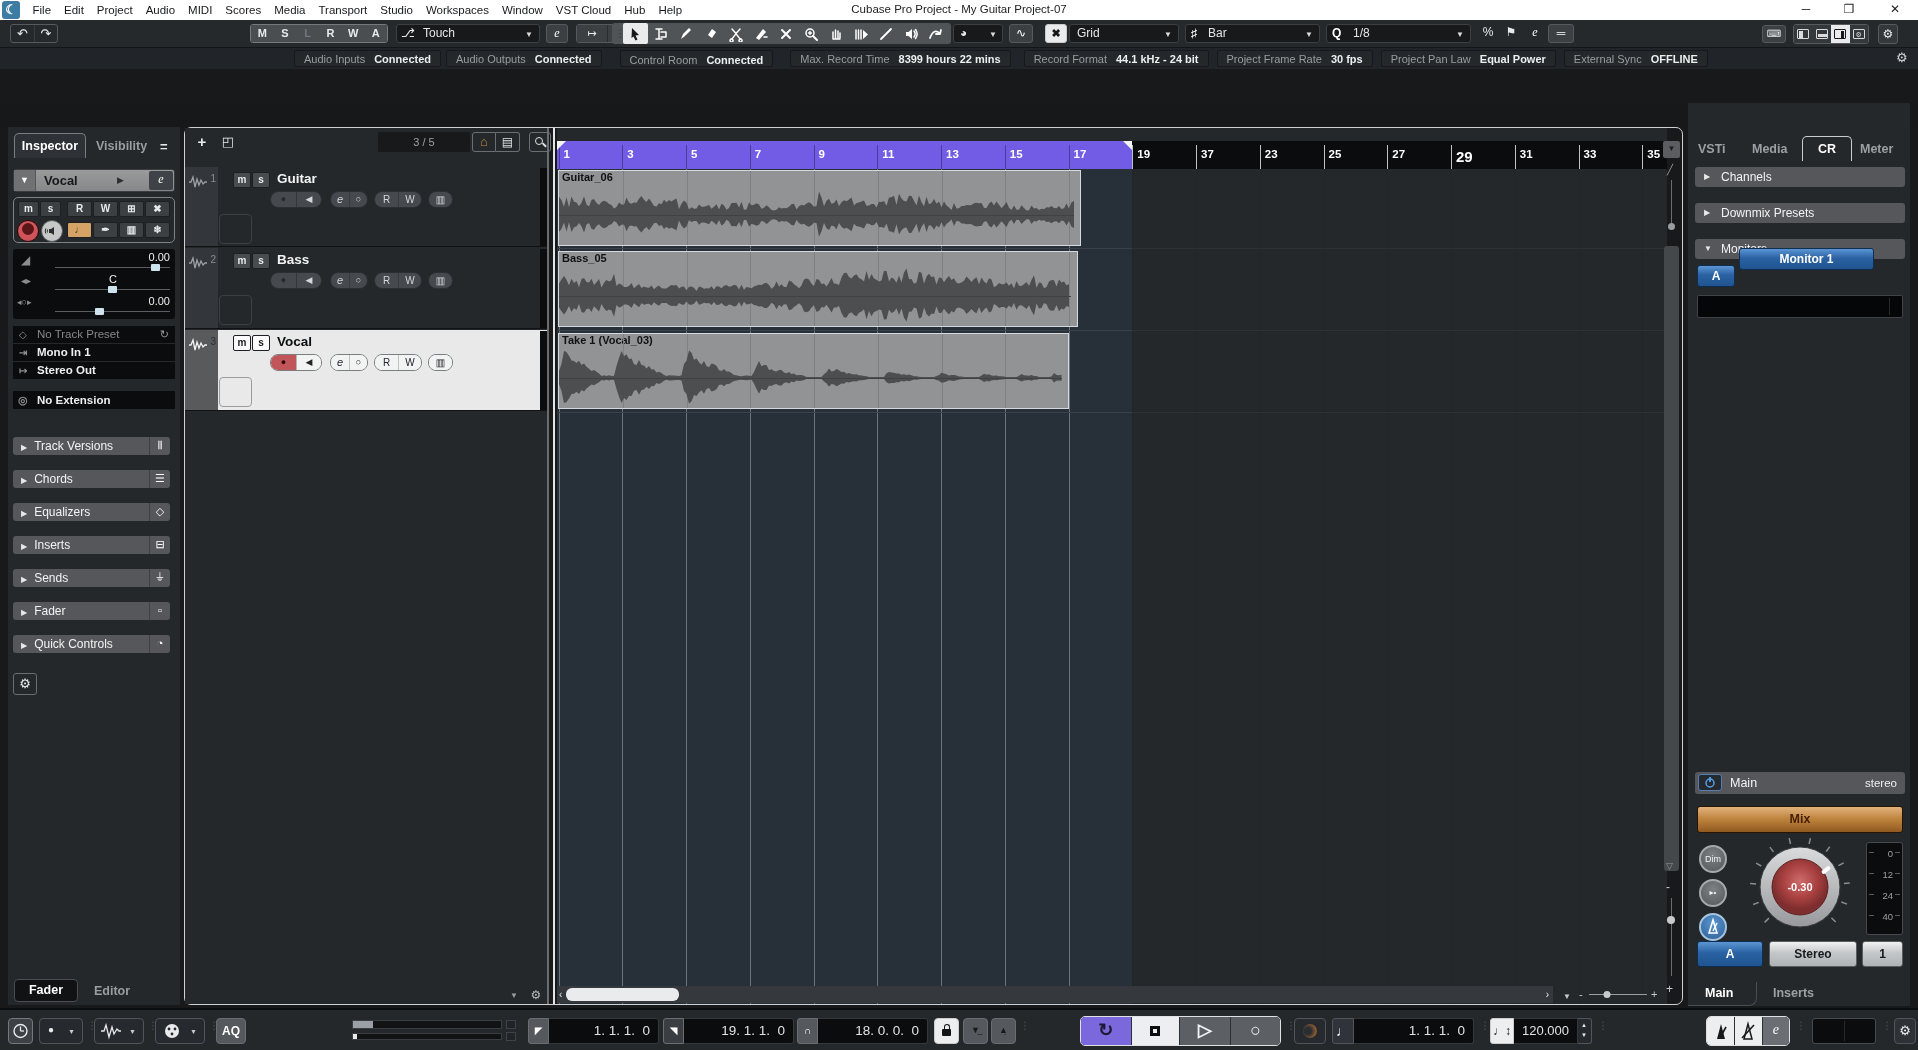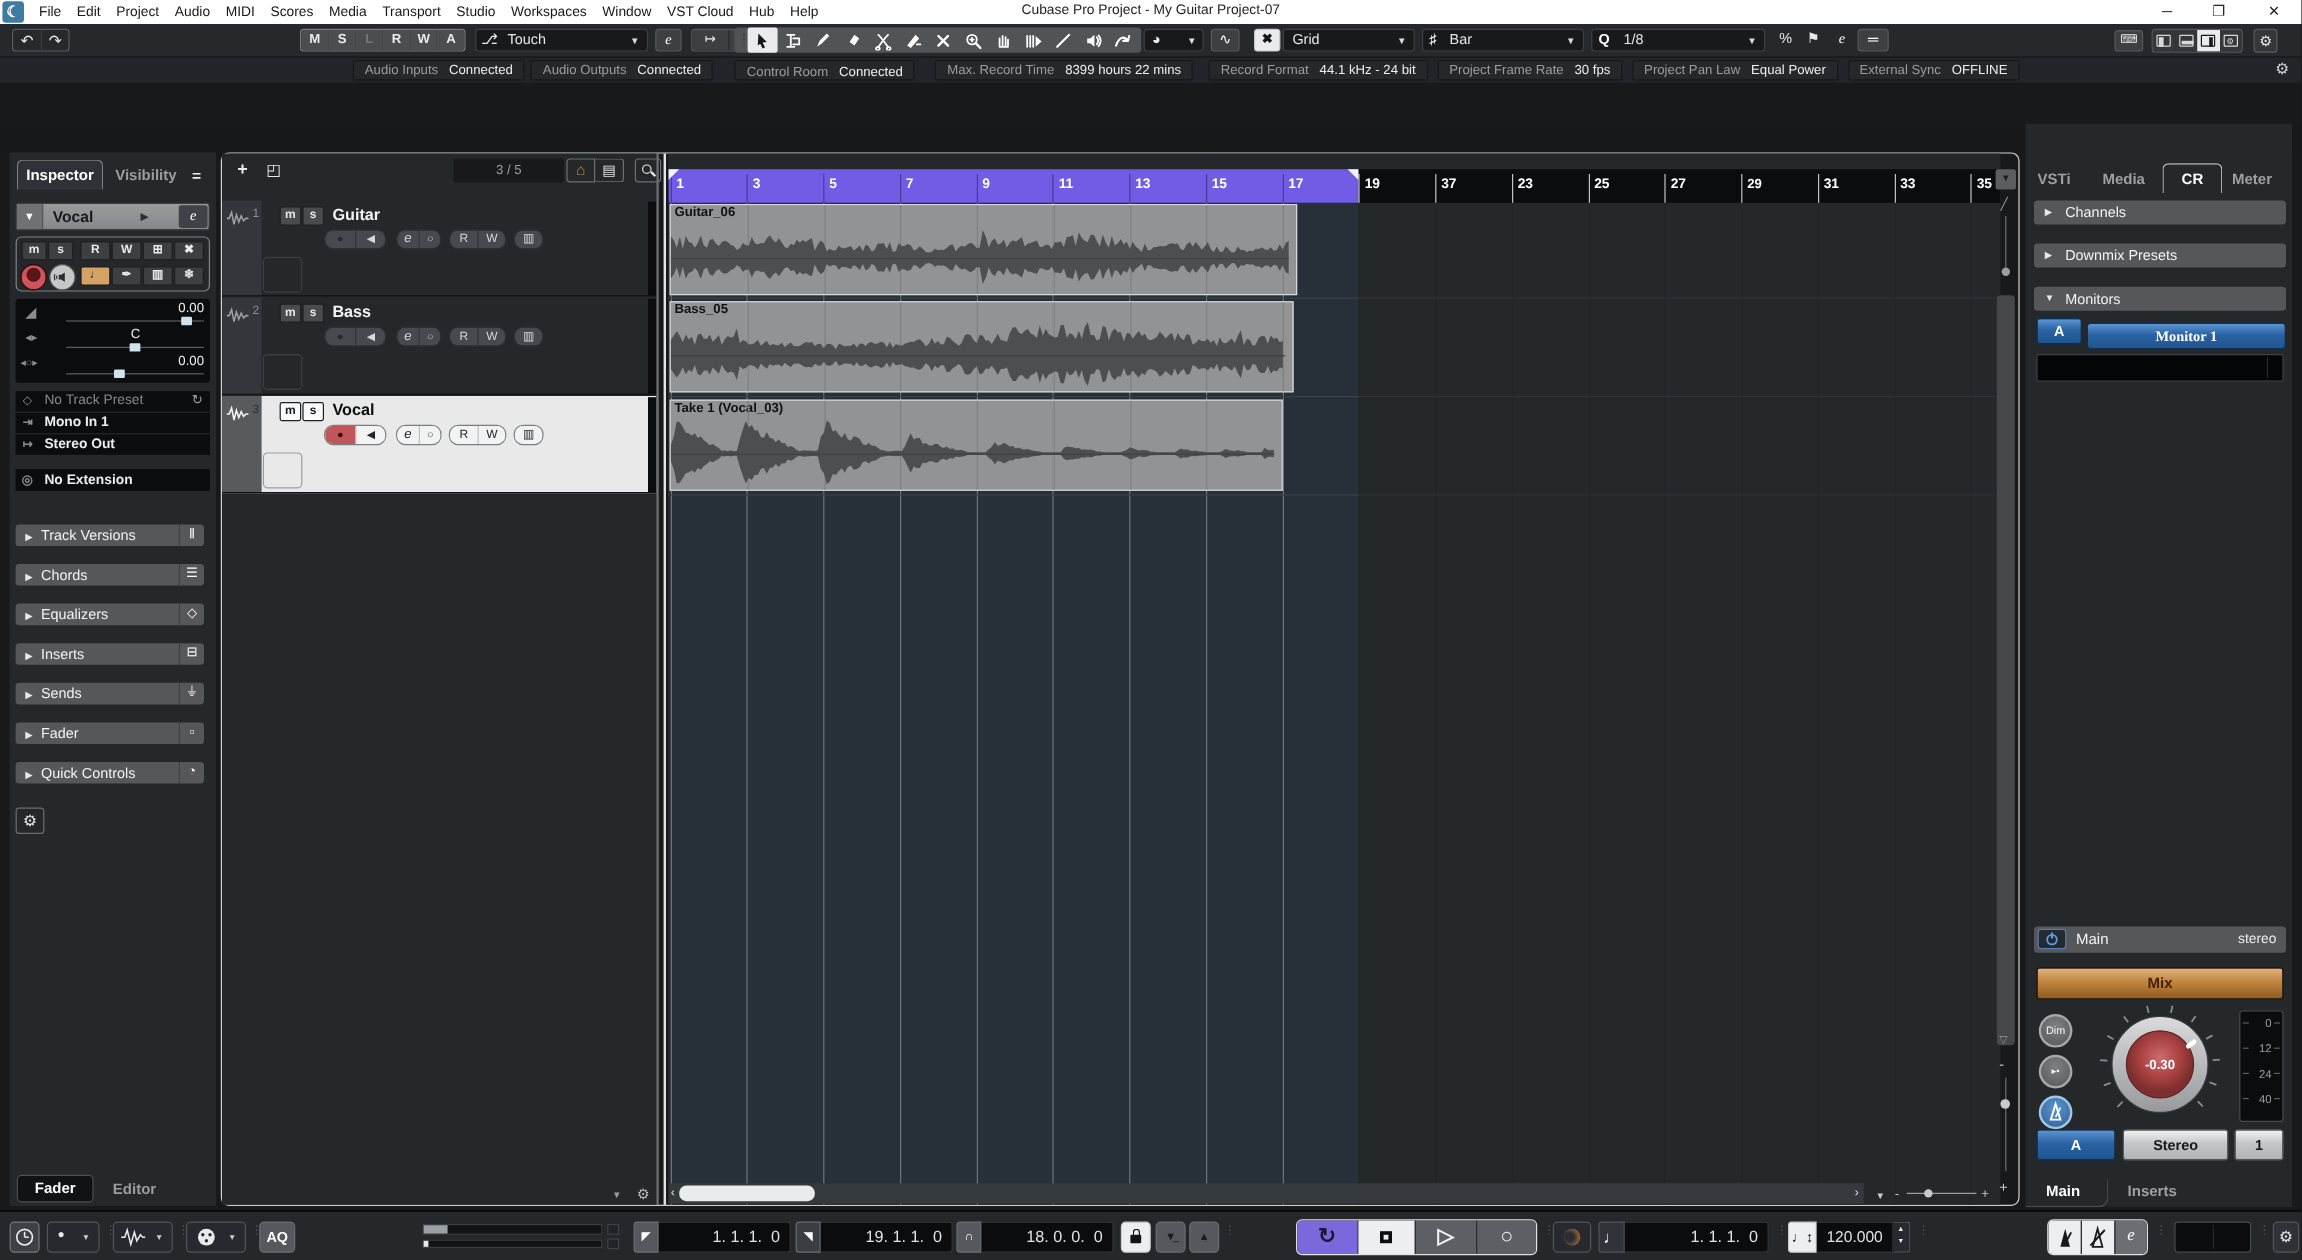--- a/index.html
+++ b/index.html
@@ -14,21 +14,21 @@
 #win-title{left:0;top:0;width:1918px;text-align:center;line-height:19px;font-size:11.5px;color:#1c1d1f}
 .winbtn{top:0;width:30px;height:20px;text-align:center;line-height:19px;font-size:12px;color:#222}
 
 #toolbar{left:0;top:20px;width:1918px;height:28px;background:#26292c;border-bottom:1px solid #131517}
 .tool{width:25px;height:21px;text-align:center;line-height:20px;font-size:13px;color:#fff}
 .tool.sel{background:#e9ebed;color:#17181a;border-radius:2px}
 
 #statusbar{left:0;top:48px;width:1918px;height:21px;background:#212529}
 .stitem{height:17px;background:#24282b;border:1px solid #16181b;border-radius:2px;display:flex;align-items:center;padding:0 9px;white-space:nowrap}
 .stlabel{color:#9a9da0;font-size:11px;margin-right:9px}
-.stvalue{color:#eceeef;font-size:11px;font-weight:normal}
+.stvalue{color:#eceeef;font-size:11px;font-weight:bold}
 
 #infoline{left:0;top:69px;width:1918px;height:34px;background:#191d20;border-top:1px solid #141517}
 #info-text{width:100%;text-align:center;top:16px;color:#8e9194;font-size:12px}
 
 #midstrip{left:0;top:103px;width:1918px;height:24px;background:#17181a}
 #zone-border{left:184px;top:127px;width:1499px;height:878px;border:1.5px solid #cfd2d4;border-radius:7px}
 
 #inspector{left:8px;top:127px;width:172px;height:878px;background:#24282b}
 .insp-tab-active{position:absolute;background:#2e3236;border:1px solid #7b7e81;border-bottom:none;border-radius:5px 5px 0 0;color:#fff;font-weight:bold;font-size:12.5px;text-align:center}
 .sechdr{position:absolute;left:5px;width:155px;height:18px;background:#56575b;border-radius:3px;color:#f2f3f4;font-size:12px;line-height:18px}
@@ -465,21 +465,21 @@
         <div style="position: absolute; left: 580.25px; top: 7px; font-size: 11.5px; font-weight: bold; color: rgb(255, 255, 255);">19</div>
         <div style="position: absolute; left: 639px; top: 4px; width: 1px; height: 24px; background: rgba(255, 255, 255, 0.75);"></div>
         <div style="position: absolute; left: 644px; top: 7px; font-size: 11.5px; font-weight: bold; color: rgb(255, 255, 255);">37</div>
         <div style="position: absolute; left: 702.75px; top: 4px; width: 1px; height: 24px; background: rgba(255, 255, 255, 0.75);"></div>
         <div style="position: absolute; left: 707.75px; top: 7px; font-size: 11.5px; font-weight: bold; color: rgb(255, 255, 255);">23</div>
         <div style="position: absolute; left: 766.5px; top: 4px; width: 1px; height: 24px; background: rgba(255, 255, 255, 0.75);"></div>
         <div style="position: absolute; left: 771.5px; top: 7px; font-size: 11.5px; font-weight: bold; color: rgb(255, 255, 255);">25</div>
         <div style="position: absolute; left: 830.25px; top: 4px; width: 1px; height: 24px; background: rgba(255, 255, 255, 0.75);"></div>
         <div style="position: absolute; left: 835.25px; top: 7px; font-size: 11.5px; font-weight: bold; color: rgb(255, 255, 255);">27</div>
         <div style="position: absolute; left: 894px; top: 4px; width: 1px; height: 24px; background: rgba(255, 255, 255, 0.75);"></div>
-        <div style="position: absolute; left: 899px; top: 7px; font-size: 11px; font-weight: bold; color: rgb(255, 255, 255);">29</div>
+        <div style="position: absolute; left: 899px; top: 7px; font-size: 15px; font-weight: bold; color: rgb(255, 255, 255);">29</div>
         <div style="position: absolute; left: 957.75px; top: 4px; width: 1px; height: 24px; background: rgba(255, 255, 255, 0.75);"></div>
         <div style="position: absolute; left: 962.75px; top: 7px; font-size: 11.5px; font-weight: bold; color: rgb(255, 255, 255);">31</div>
         <div style="position: absolute; left: 1021.5px; top: 4px; width: 1px; height: 24px; background: rgba(255, 255, 255, 0.75);"></div>
         <div style="position: absolute; left: 1026.5px; top: 7px; font-size: 11.5px; font-weight: bold; color: rgb(255, 255, 255);">33</div>
         <div style="position: absolute; left: 1085.25px; top: 4px; width: 1px; height: 24px; background: rgba(255, 255, 255, 0.75);"></div>
         <div style="position: absolute; left: 1090.25px; top: 7px; font-size: 11.5px; font-weight: bold; color: rgb(255, 255, 255);">35</div>
         <div style="position: absolute; left: 0px; top: 0px; width: 0px; height: 0px; border-top: 9px solid rgb(242, 243, 244); border-right: 9px solid transparent;"></div>
         <div style="position: absolute; left: 566.25px; top: 0px; width: 0px; height: 0px; border-top: 9px solid rgb(242, 243, 244); border-left: 9px solid transparent;"></div>
       </div>
       <div style="position: absolute; left: 1px; top: 42px; width: 523px; height: 76px; background: rgb(146, 147, 149); border: 1px solid rgb(213, 216, 221);">
@@ -564,21 +564,21 @@
       </div>
       <div style="position: absolute; left: 7px; top: 100px; width: 210px; height: 20px; background: rgb(86, 87, 91); border-radius: 3px; color: rgb(242, 243, 244); font-size: 12px; line-height: 20px;">
         <div style="position: absolute; left: 9px; top: 0px; font-size: 8px; color: rgb(232, 232, 232); line-height: 20px;">▶</div>
         <div style="position: absolute; left: 26px; top: 0px; line-height: 20px;">Downmix Presets</div>
       </div>
       <div style="position: absolute; left: 7px; top: 136px; width: 210px; height: 20px; background: rgb(86, 87, 91); border-radius: 3px; color: rgb(242, 243, 244); font-size: 12px; line-height: 20px;">
         <div style="position: absolute; left: 9px; top: 0px; font-size: 8px; color: rgb(232, 232, 232); line-height: 20px;">▼</div>
         <div style="position: absolute; left: 26px; top: 0px; line-height: 20px;">Monitors</div>
       </div>
       <div class="bluebtn" style="position: absolute; left: 9px; top: 162px; width: 38px; height: 22px; line-height: 20px;">A</div>
-      <div class="bluebtn" style="position: absolute; left: 51px; top: 166px; width: 166px; height: 22px; line-height: 20px; font-family: Liberation Serif, serif;">Monitor 1</div>
+      <div class="bluebtn" style="position: absolute; left: 51px; top: 145px; width: 135px; height: 22px; line-height: 20px;">Monitor 1</div>
       <div style="position: absolute; left: 9px; top: 192px; width: 206px; height: 23px; background: rgb(5, 6, 7); border: 1px solid rgb(63, 66, 70); border-radius: 2px;">
         <div style="position: absolute; right: 12px; top: 2px; width: 1px; height: 17px; background: rgb(38, 41, 44);"></div>
       </div>
       <div style="position: absolute; left: 7px; top: 669px; width: 210px; height: 22px; background: rgb(86, 87, 91); border-radius: 3px;">
         <div style="position: absolute; left: 3px; top: 2px; width: 24px; height: 17px; background: rgb(38, 41, 45); border: 1px solid rgb(79, 127, 181); border-radius: 3px;"><svg width="22" height="15">
             <circle cx="11" cy="8" r="4" fill="none" stroke="#54a0e8" stroke-width="1.5"></circle>
             <line x1="11" y1="2" x2="11" y2="7" stroke="#54a0e8" stroke-width="1.8"></line>
           </svg></div>
         <div style="position: absolute; left: 35px; top: 0px; font-size: 12.5px; color: rgb(242, 243, 244); line-height: 22px;">Main</div>
         <div style="position: absolute; right: 8px; top: 0px; font-size: 11.5px; color: rgb(236, 238, 239); line-height: 22px;">stereo</div>

